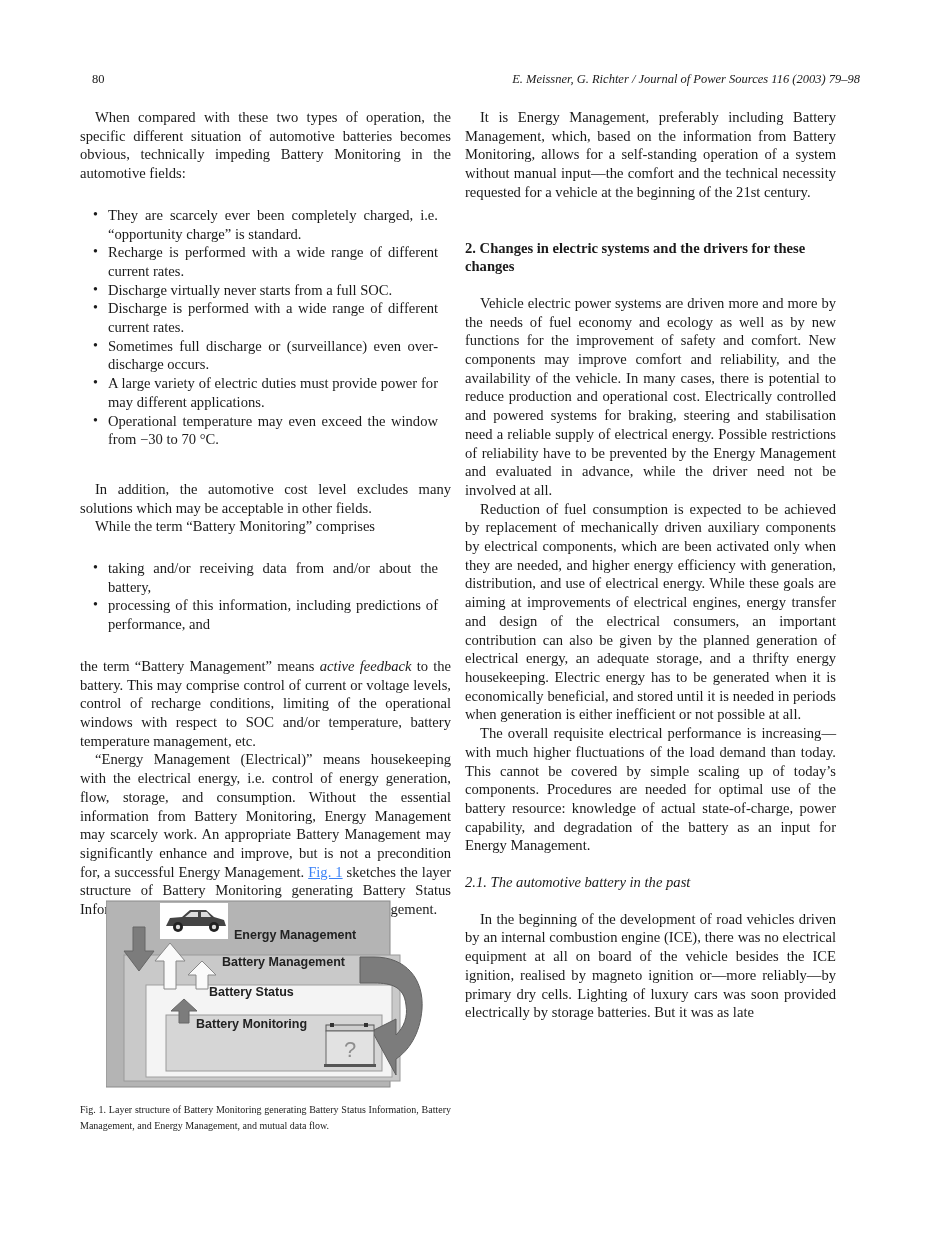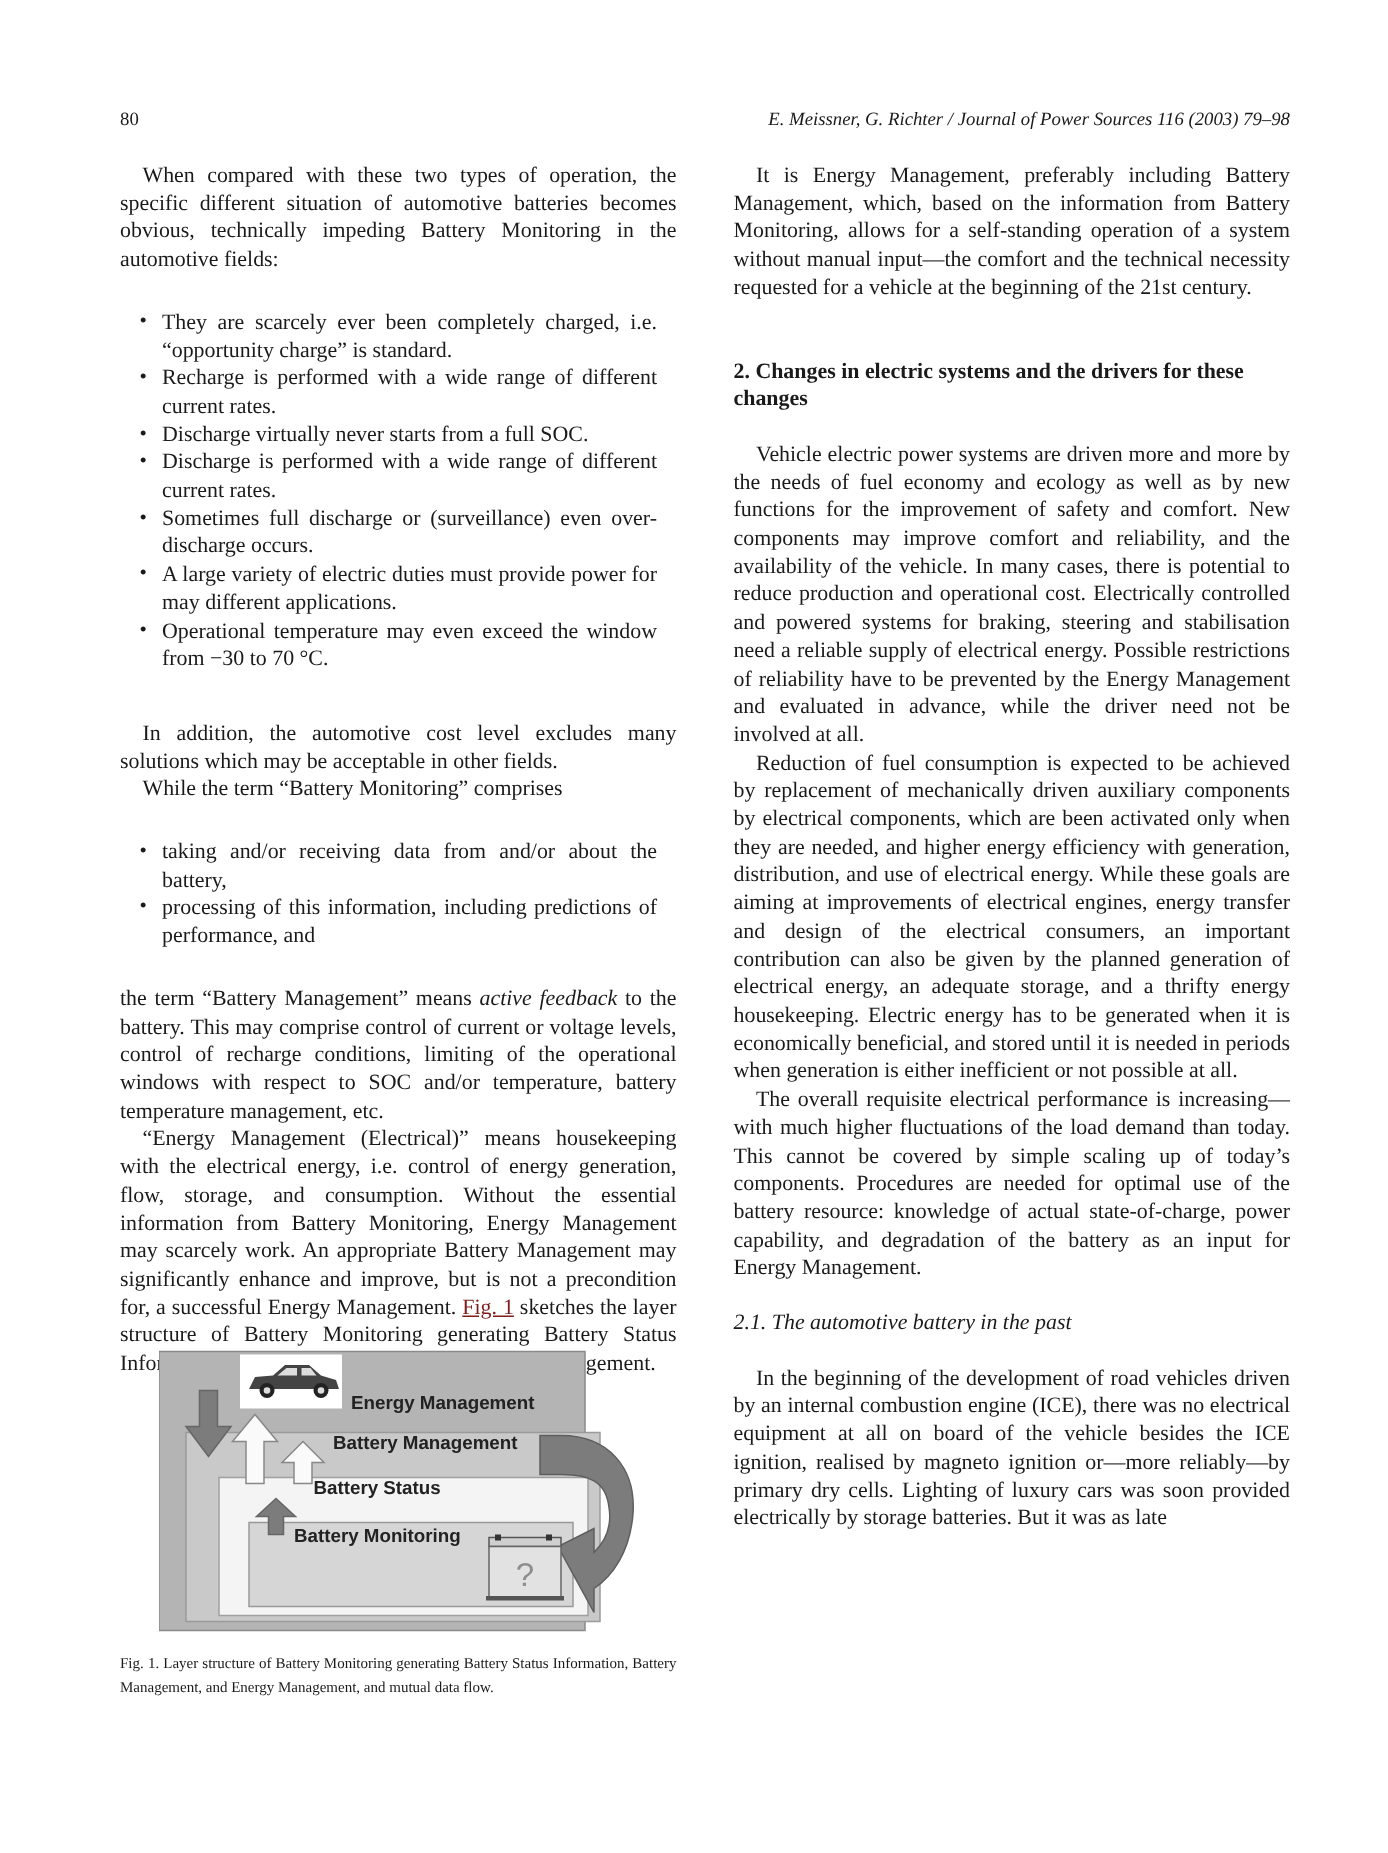--- a/index.html
+++ b/index.html
@@ -1,32 +1,32 @@
 <!DOCTYPE html>
 <html><head>
 <meta charset="utf-8">
 <style>
   html, body { margin: 0; padding: 0; background: #ffffff; }
   body { width: 925px; height: 1235px; position: relative; overflow: hidden;
          font-family: "Liberation Serif", "DejaVu Serif", serif; color: #1a1a1a; }
   .running-head { position: absolute; top: 72px; left: 80px; width: 780px; height: 18px; font-size: 12.5px; }
-  .page-num { position: absolute; left: 0; top: 0; }
+  .page-num { position: absolute; left: 12px; top: 0; }
   .journal { position: absolute; left: 0; width: 780px; top: 0; text-align: right; font-style: italic; }
   .col { position: absolute; top: 108px; width: 371px; font-size: 14.6px; line-height: 18.7px; }
   .col-left { left: 80px; }
-  .col-right { left: 489px; }
+  .col-right { left: 465px; }
   p { margin: 0; text-align: justify; }
   p.indent { text-indent: 15px; }
   ul { list-style: none; margin: 13px; padding: 0; }
   ul li { position: relative; padding-left: 15px; text-align: justify; }
   ul li::before { content: "\2022"; position: absolute; left: 0; top: 0; font-size: 14px; }
   .gap-s { height: 10px; }
   .gap-m { height: 18px; }
   .gap-l { height: 37px; }
-  .fig-link { color: #7f1d1d; text-decoration: underline; }
+  .fig-link { color: #3b82f6; text-decoration: underline; }
   h2 { font-size: 14.6px; font-weight: bold; margin: 0; line-height: 18.7px; text-align: left; }
   h3 { font-size: 14.6px; font-weight: normal; font-style: italic; margin: 0; line-height: 18.7px; font-family: Liberation Serif, serif; }
   .figure { position: absolute; left: 106px; top: 899px; width: 322px; height: 190px; }
   .caption { position: absolute; left: 80px; top: 1102px; width: 371px; font-size: 10px; line-height: 15.5px; text-align: justify; }
   .fig-label { font-family: "Liberation Sans", "DejaVu Sans", sans-serif; font-weight: bold; font-size: 12.5px; fill: #222; }
 </style>
 </head>
 <body>
 
 <div class="running-head">

